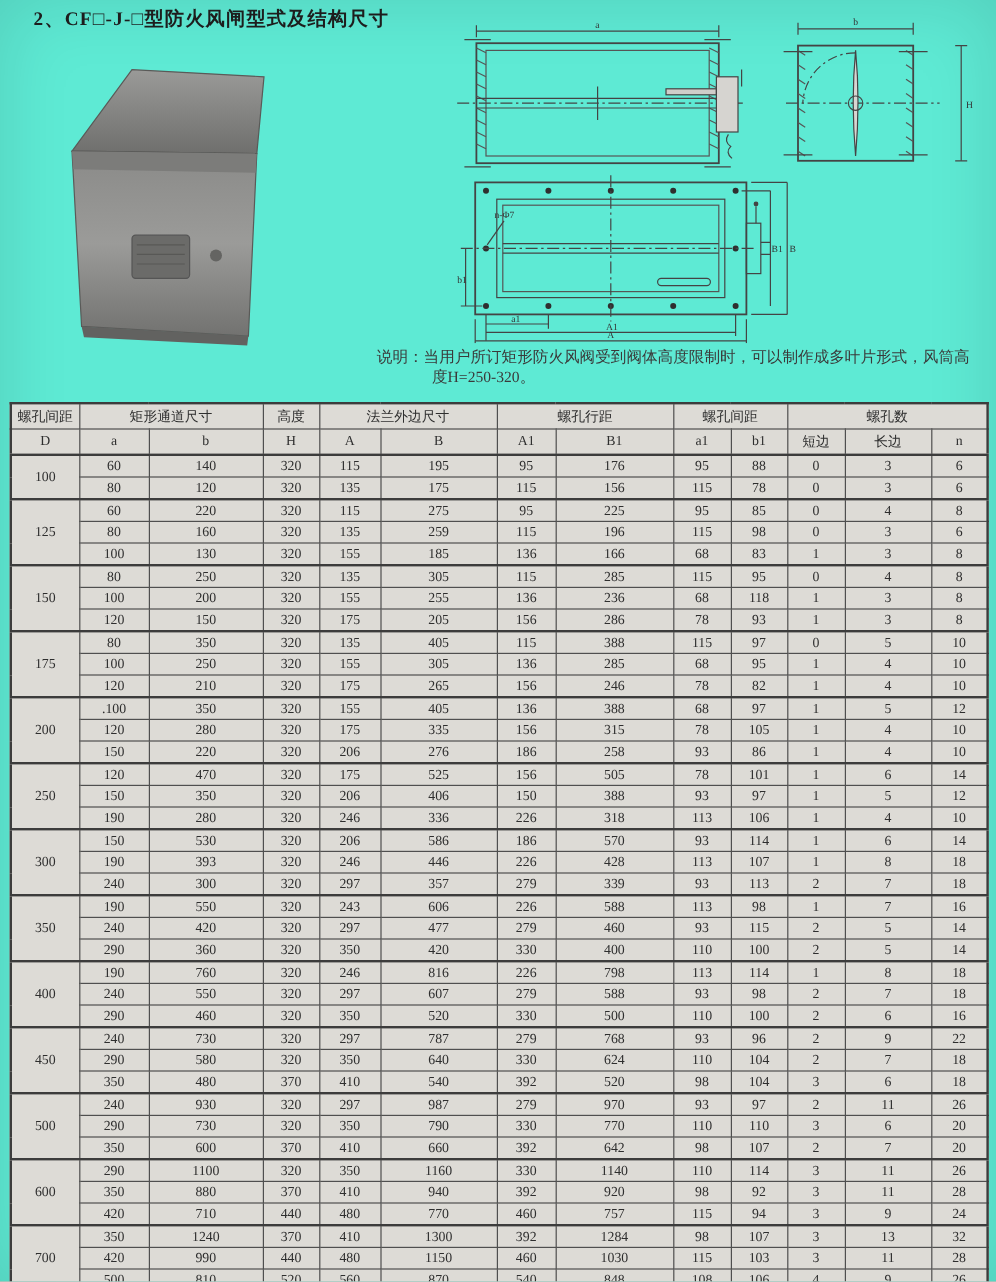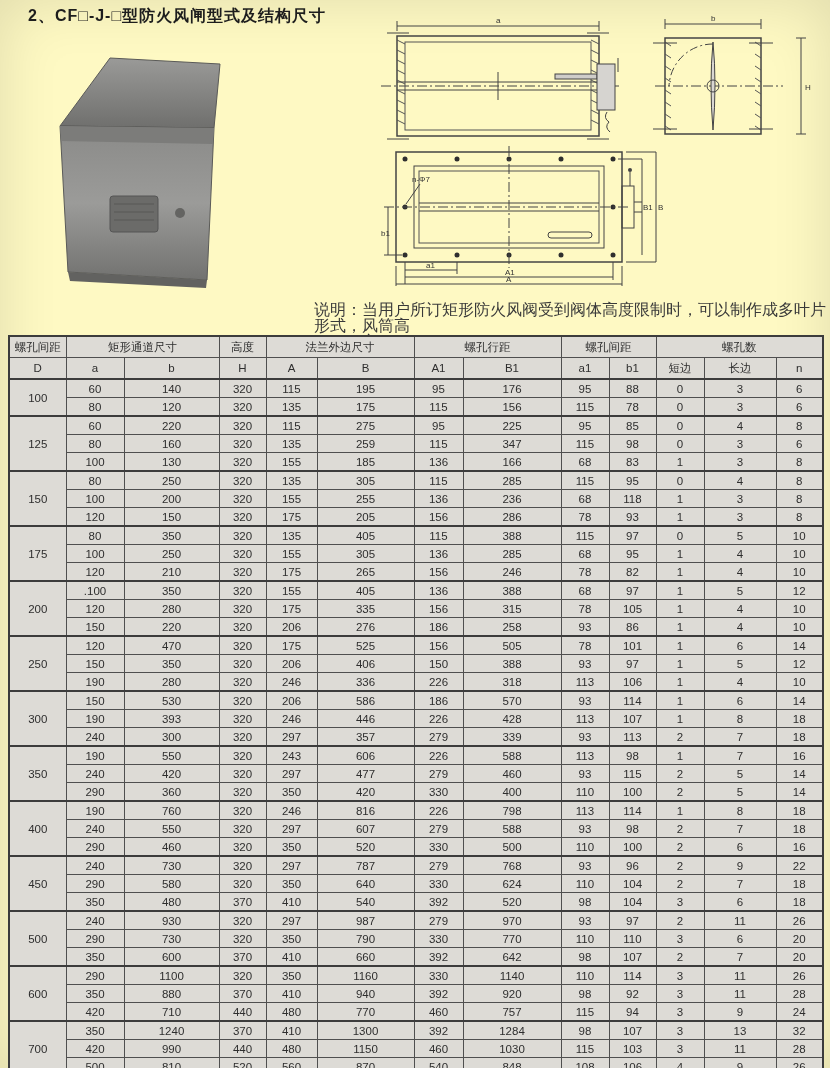--- a/index.html
+++ b/index.html
@@ -1,25 +1,25 @@
 <!DOCTYPE html>
 <html><head>
 <meta charset="utf-8">
 <style>
   html,body{margin:0;padding:0;}
   body{font-family:"Liberation Sans","DejaVu Sans",sans-serif;background:#b8b6b2;}
-  .page{position:relative;width:830px;height:1068px;background:#fef9c3;overflow:hidden;
-        box-shadow:inset 0 0 60px rgba(0,0,0,.12);}
+  .page{position:relative;width:830px;height:1068px;background:#5eead4;overflow:hidden;
+        box-shadow:inset 0 0 60px rgba(0,0,0,.12);font-family:Liberation Serif, serif;}
   .title{position:absolute;left:28px;top:6px;font-size:16px;font-weight:bold;color:#1d1d1d;letter-spacing:1px;}
   
   .photo{position:absolute;left:52px;top:48px;width:180px;height:245px;}
   
   .dwg{position:absolute;}
   .dwg svg{display:block;}
-  .note{position:absolute;left:314px;top:302px;width:515px;font-size:16px;color:#3a3a3a;line-height:16px;}
+  .note{position:absolute;left:314px;top:290px;width:515px;font-size:13px;color:#3a3a3a;line-height:16px;}
   .note .l2{padding-left:46px;}
   
   table.dim{position:absolute;left:8px;top:335px;width:814px;border-collapse:collapse;
             table-layout:fixed;background:#dddbd6;font-size:11.5px;color:#2e2e2e;}
   table.dim th,table.dim td{border:1px solid #4f4f4f;text-align:center;padding:0;height:17px;
             font-weight:normal;overflow:hidden;white-space:nowrap;}
   table.dim thead th{height:20px;}
   table.dim .grp{border-top:2px solid #3c3c3c;}
   table.dim{border:2px solid #3c3c3c;}
   .tick{stroke:#444;stroke-width:1;}
@@ -291,21 +291,21 @@
           <td>4</td>
           <td>8</td>
         </tr>
         <tr>
           <td>80</td>
           <td>160</td>
           <td>320</td>
           <td>135</td>
           <td>259</td>
           <td>115</td>
-          <td>347</td>
+          <td>196</td>
           <td>115</td>
           <td>98</td>
           <td>0</td>
           <td>3</td>
           <td>6</td>
         </tr>
         <tr>
           <td>100</td>
           <td>130</td>
           <td>320</td>

